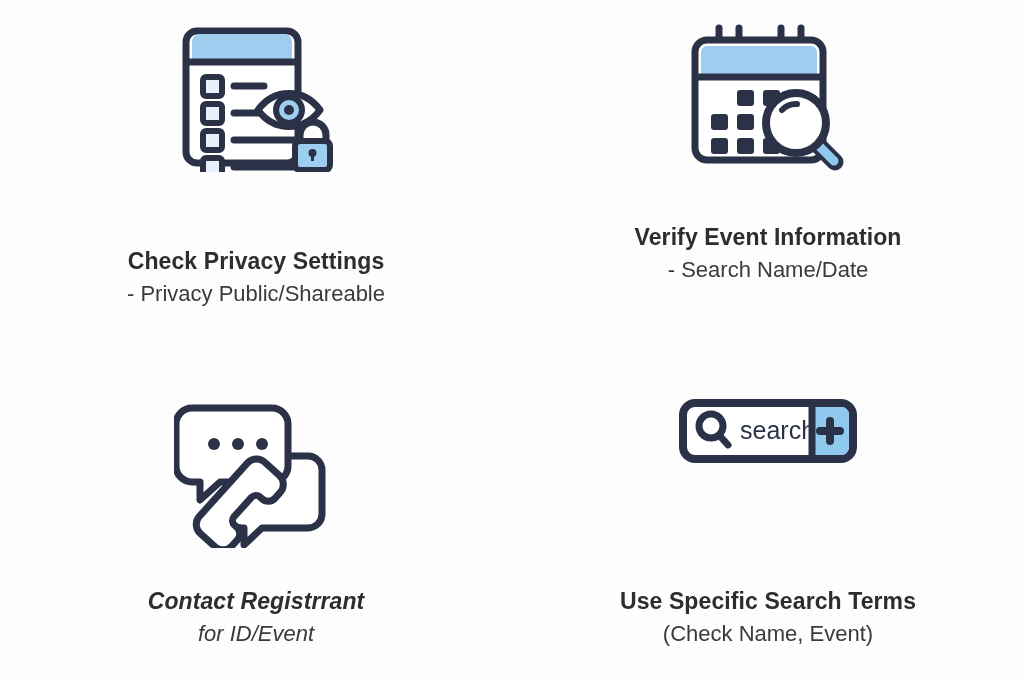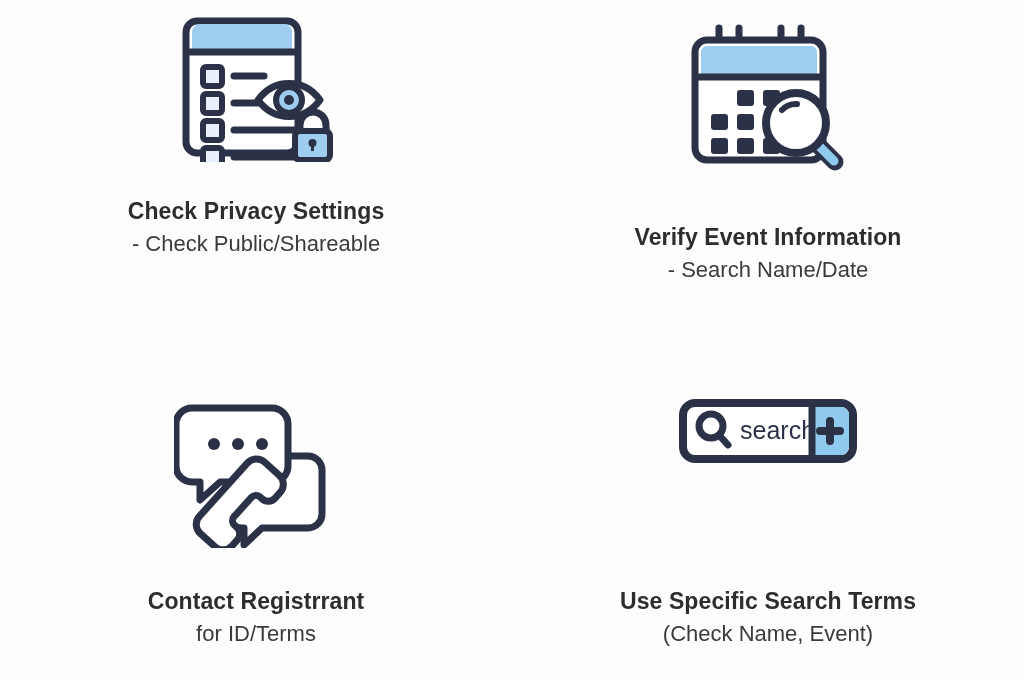--- a/index.html
+++ b/index.html
@@ -21,21 +21,21 @@
     grid-template-columns: 1fr 1fr;
     grid-template-rows: 1fr 1fr;
   }
   .cell {
     position: relative;
     display: flex;
     flex-direction: column;
     align-items: center;
     justify-content: flex-start;
   }
-  .cell-tl { padding-top: 12px; }
+  .cell-tl { padding-top: 22px; gap: 40px; }
   .cell-tr { padding-top: 22px; }
   .cell-bl { padding-top: 58px; }
   .cell-br { padding-top: 58px; }
 
   .icon-wrap {
     display: flex;
     align-items: flex-start;
     justify-content: center;
     height: 160px;
   }
@@ -56,21 +56,21 @@
   .caption .subtitle {
     display: block;
     font-size: 22px;
     font-weight: normal;
     color: #3a3a3a;
     margin-top: 6px;
     white-space: nowrap;
   }
   .cap-tl { margin-top: 26px; }
   .cap-tr { margin-top: 42px; }
-  .cap-bl { margin-top: 30px; }
+  .cap-bl { margin-top: 30px; font-style: italic; }
   .cap-br { margin-top: 30px; }
 </style>
 </head>
 <body>
 
 <div class="board">
 
   <div class="cell cell-tl">
     <div class="icon-wrap">
       <svg width="160" height="150" viewBox="0 0 160 150">
@@ -102,21 +102,21 @@
         <g>
           <path d="M124 121 v-8 a13 13 0 0 1 26 0 v10" fill="none" stroke="#2b3247" stroke-width="7" stroke-linecap="round"></path>
           <rect x="119" y="119" width="35" height="29" rx="5" fill="#9ecdf0" stroke="#2b3247" stroke-width="6"></rect>
           <circle cx="136.5" cy="131" r="4" fill="#2b3247"></circle>
           <rect x="135" y="131" width="3" height="8" fill="#2b3247"></rect>
         </g>
       </svg>
     </div>
     <div class="caption cap-tl">
       <span class="title">Check Privacy Settings</span>
-      <span class="subtitle">- Check Public/Shareable</span>
+      <span class="subtitle">- Privacy Public/Shareable</span>
     </div>
   </div>
 
   <div class="cell cell-tr">
     <div class="icon-wrap">
       <svg width="170" height="152" viewBox="0 0 170 152">
 
         <g stroke="#2b3247" stroke-width="7" stroke-linecap="round">
           <line x1="36" y1="6" x2="36" y2="34"></line>
           <line x1="56" y1="6" x2="56" y2="34"></line>
@@ -167,21 +167,21 @@
           <circle cx="88" cy="46" r="6"></circle>
         </g>
 
         <g transform="translate(86,60) rotate(42)">
           <path d="M6 0 h20 a12 12 0 0 1 12 12 v8 a9 9 0 0 1 -9 9 h-3 a6 6 0 0 0 -6 6 v26 a6 6 0 0 0 6 6 h3 a9 9 0 0 1 9 9 v8 a12 12 0 0 1 -12 12 h-20 a12 12 0 0 1 -12 -12 v-72 a12 12 0 0 1 12 -12 z" fill="#ffffff" stroke="#2b3247" stroke-width="7" stroke-linejoin="round"></path>
         </g>
       </svg>
     </div>
     <div class="caption cap-bl">
       <span class="title">Contact Registrrant</span>
-      <span class="subtitle">for ID/Terms</span>
+      <span class="subtitle">for ID/Event</span>
     </div>
   </div>
 
   <div class="cell cell-br">
     <div class="icon-wrap search-wrap">
       <svg width="180" height="66" viewBox="0 0 180 66">
         <rect x="5" y="5" width="170" height="56" rx="12" ry="12" fill="#ffffff" stroke="#2b3247" stroke-width="8"></rect>
         <path d="M134 9 h29 a8 8 0 0 1 8 8 v32 a8 8 0 0 1 -8 8 h-29 z" fill="#8fc9ee"></path>
         <line x1="134" y1="8" x2="134" y2="58" stroke="#2b3247" stroke-width="7"></line>
         <g stroke="#2b3247" stroke-width="8" stroke-linecap="round">

